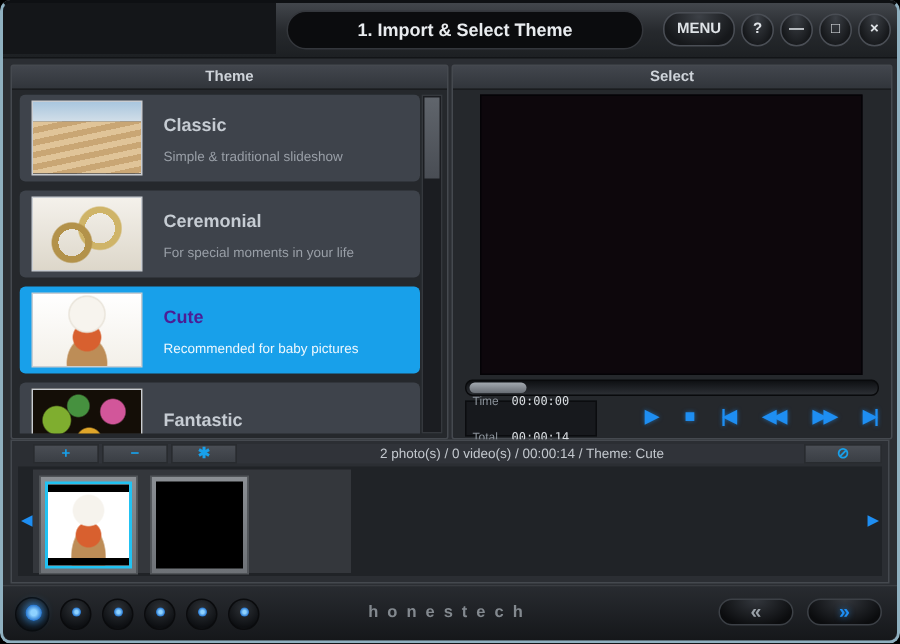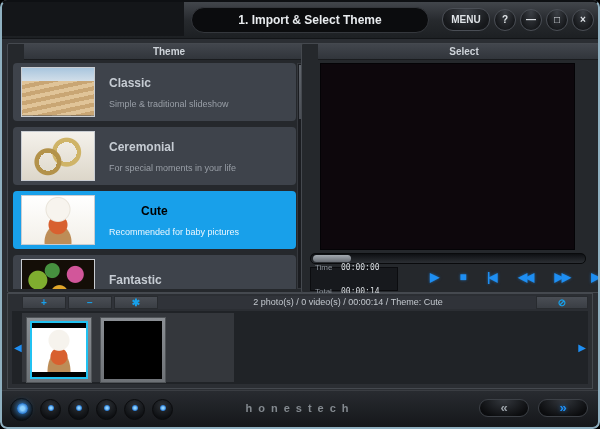--- a/index.html
+++ b/index.html
@@ -14,35 +14,35 @@
   .title-pill{position:absolute;left:191px;top:7px;width:236px;height:24px;background:#0b0c0e;
     border:1px solid #34373c;border-radius:13px;display:flex;align-items:center;justify-content:center;
     color:#e9ecef;font-weight:bold;font-size:12px;text-align:center;}
   .win-btns{position:absolute;right:6px;top:8px;display:flex;gap:4px;align-items:center;z-index:5;}
   .btn-menu{width:46px;height:21px;border-radius:11px;}
   .btn-round{width:20px;height:20px;border-radius:50%;}
   .tb-btn{background:radial-gradient(ellipse at 50% 10%,#3c4046,#16181b 75%);border:1px solid #4a4e55;
     color:#dfe3e7;font-size:10px;font-weight:bold;display:flex;align-items:center;justify-content:center;cursor:default;}
 
   
-  .panel{position:absolute;background:#25282c;border:1px solid #45494f;border-radius:2px;padding-left:16px;}
+  .panel{position:absolute;background:#25282c;border:1px solid #45494f;border-radius:2px;}
   .panel-head{height:15px;background:linear-gradient(#42464d,#31353b);border-bottom:1px solid #1a1c1f;
     color:#ced3d9;font-size:10px;font-weight:bold;text-align:center;line-height:15px;}
   .panel-theme{left:7px;top:43px;width:290px;height:248px;}
   .panel-preview{left:301px;top:43px;width:292px;height:248px;}
 
   
   .theme-list{position:absolute;left:5px;top:19px;right:18px;bottom:3px;overflow:hidden;
     display:flex;flex-direction:column;gap:6px;}
   .theme-row{flex:0 0 58px;background:#3e434b;border-radius:4px;display:flex;align-items:center;
     padding:4px 8px;gap:14px;box-sizing:border-box;}
   .theme-row.selected{background:#18a0ea;}
   .theme-thumb{width:72px;height:48px;border:1px solid #c9cdd2;flex:none;}
   .theme-name{font-size:12px;font-weight:bold;color:#c6ccd3;margin-bottom:9px;}
-  .theme-row.selected .theme-name{color:#000000;margin-left:32px;}
+  .theme-row.selected .theme-name{color:#4c1d95;}
   .theme-desc{font-size:9px;color:#999fa7;}
   .theme-row.selected .theme-desc{color:#ecf7fe;}
   .art-classic{background:
     repeating-linear-gradient(168deg,#e0c498 0 4px,#c9a674 4px 8px),
     linear-gradient(#a9c6de 0,#d3dfe9 100%);
     background-size:100% 72%,100% 28%;background-position:0 100%,0 0;background-repeat:no-repeat;}
   .art-ceremonial{background:
     radial-gradient(circle at 36% 62%,transparent 0 9px,#b3924a 9px 13px,transparent 14px),
     radial-gradient(circle at 62% 42%,transparent 0 10px,#cfb468 10px 14px,transparent 15px),
     linear-gradient(#f4f1eb,#ddd7ca);}

